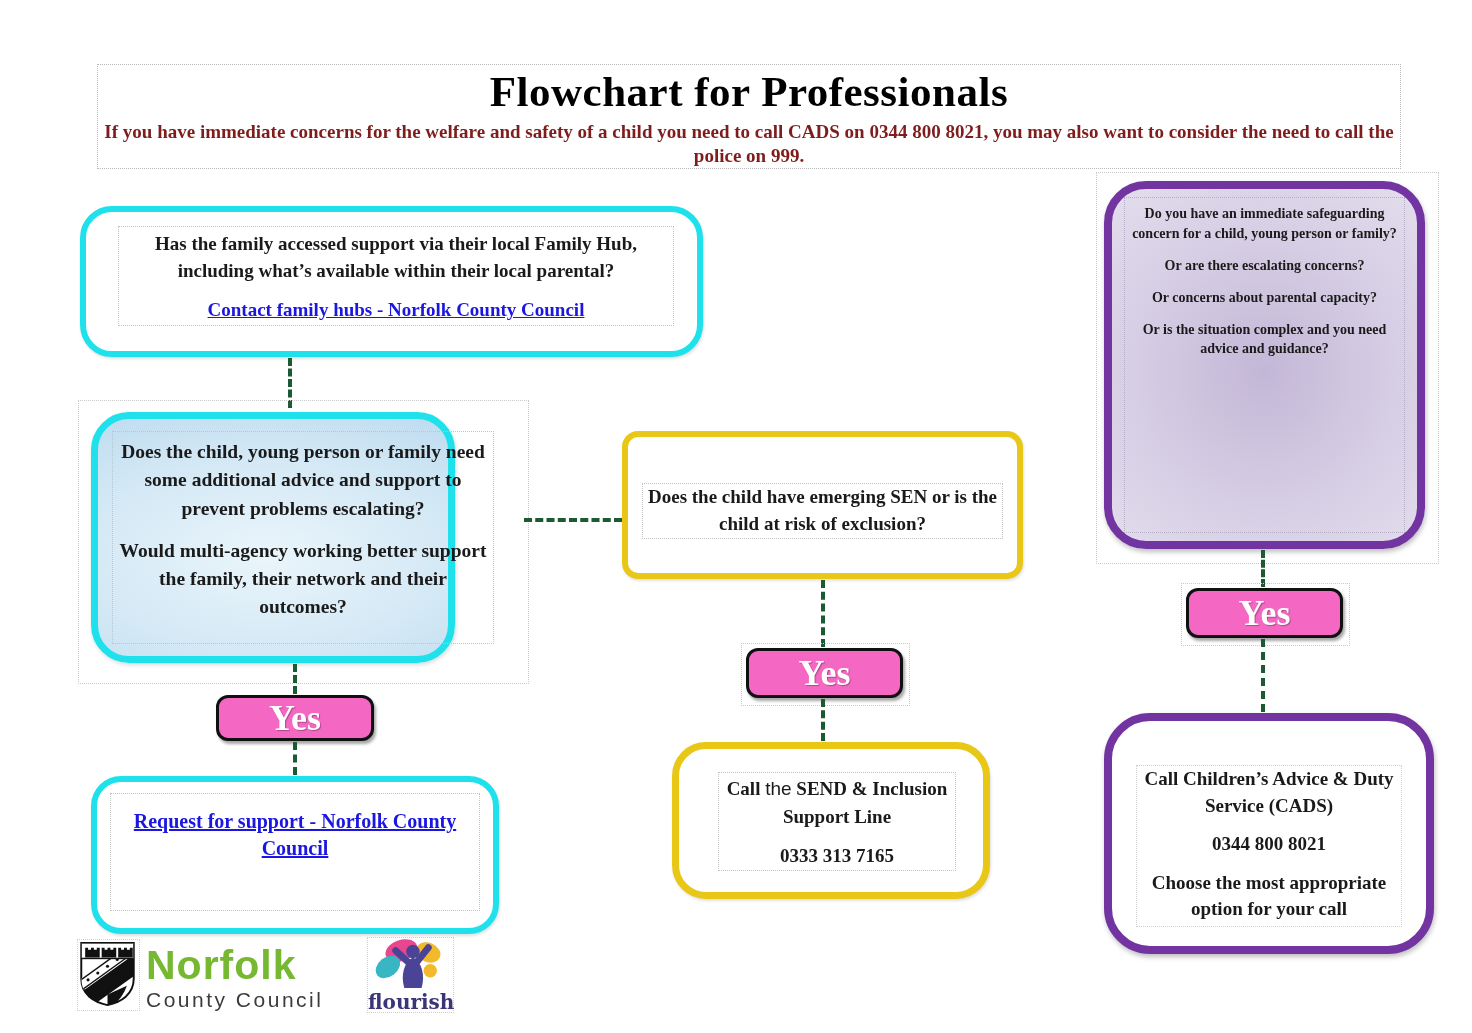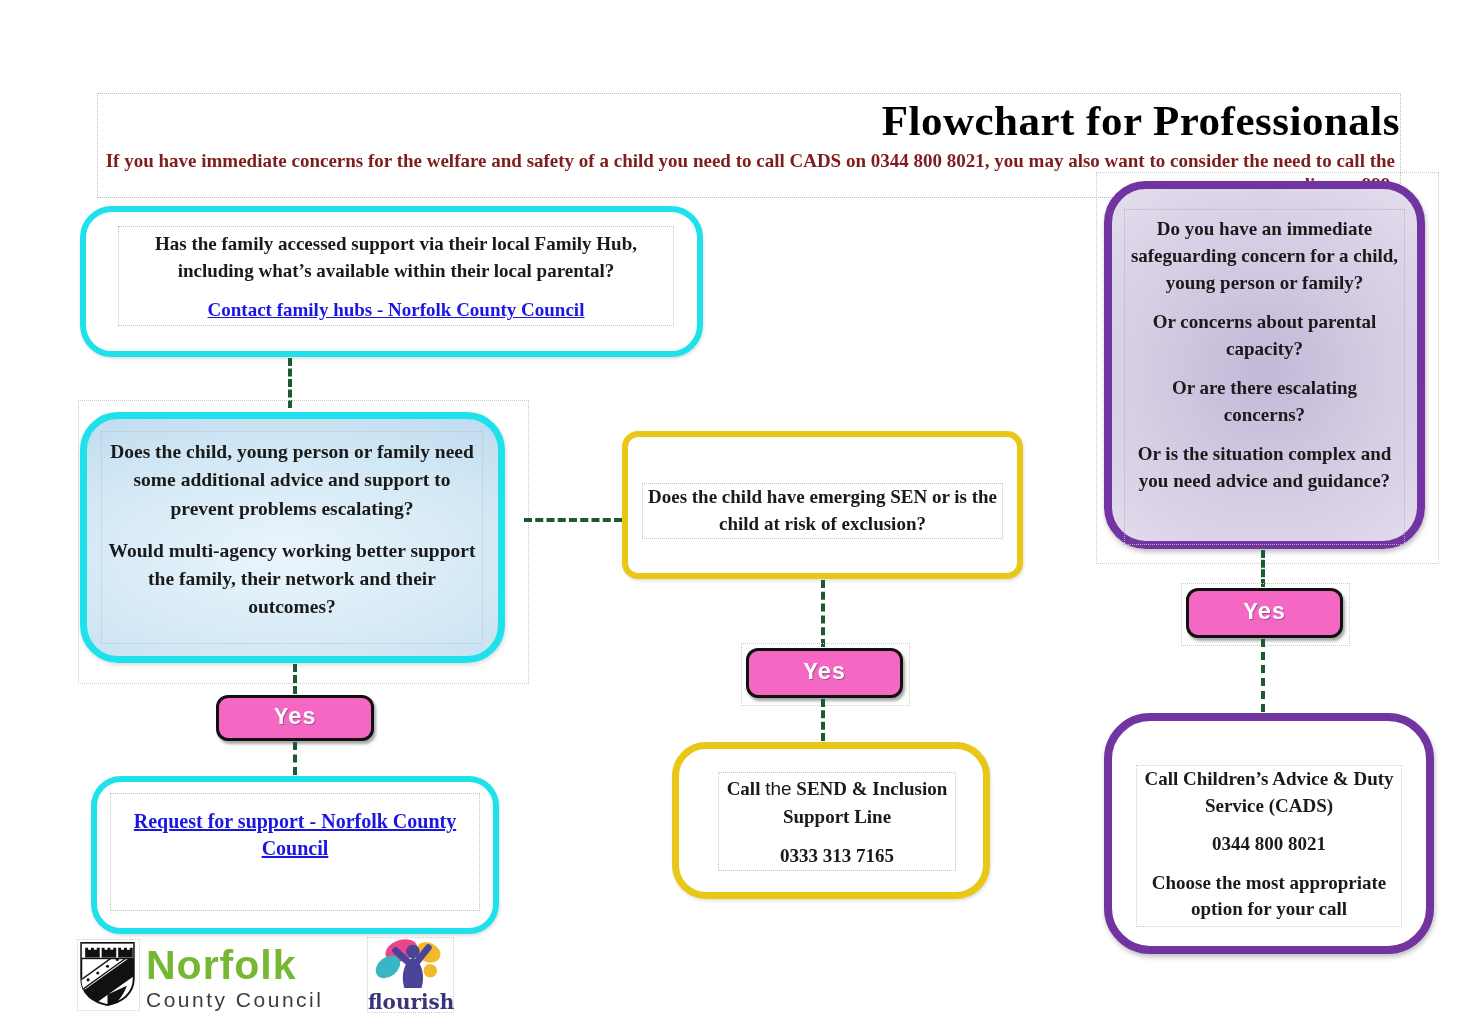--- a/index.html
+++ b/index.html
@@ -3,21 +3,21 @@
 <meta charset="utf-8">
 <style>
   html,body{margin:0;padding:0;background:#ffffff;}
   .canvas{
     position:relative;width:1472px;height:1033px;background:#ffffff;overflow:hidden;
     font-family:"Liberation Serif", serif;color:#1a1a1a;
   }
   
   .title-block{
     position:absolute;left:97px;top:64px;width:1302px;height:103px;
-    border:1px dotted #b9b9b9;text-align:right;margin-top:29px;
+    border:1px dotted #b9b9b9;text-align:center;
   }
   .page-title{
     margin-top:2px;font-size:43px;font-weight:700;letter-spacing:.5px;color:#000;
   }
   .page-subtitle{
     margin:4px auto 0 auto;width:1292px;font-size:19px;font-weight:700;line-height:1.25;color:#7f1d1d;
   }
   
   .node{position:absolute;box-sizing:border-box;background:#fff;}
   .ph{ 
@@ -30,40 +30,40 @@
   
   .box-family-hub{
     left:80px;top:206px;width:623px;height:151px;
     border:6px solid #1fe1ec;border-radius:32px;box-shadow:1px 2px 3px rgba(0,0,0,.12);
   }
   .box-family-hub .ph{left:32px;top:14px;width:556px;height:100px;font-size:19px;line-height:1.4;padding-top:4px;}
   .box-family-hub .link-row{margin-top:13px;font-size:19px;}
 
   .advice-outline{left:78px;top:400px;width:449px;height:282px;}
   .box-advice{
-    left:80px;top:412px;width:425px;height:251px;
+    left:91px;top:412px;width:364px;height:251px;
     border:7px solid #1fe1ec;border-radius:38px;box-shadow:1px 2px 4px rgba(0,0,0,.15);
     background:radial-gradient(ellipse 120% 95% at 48% 58%, #eaf5fb 0%, #d3e8f5 45%, #abd1ea 100%);
   }
   .box-advice .ph{left:14px;top:12px;width:382px;height:213px;font-size:19.5px;line-height:1.45;padding:6px 4px;border-color:#b9c6cf;}
   .box-advice .q + .q{margin-top:14px;}
 
   .box-sen{
     left:622px;top:431px;width:401px;height:148px;
     border:6px solid #e9c717;border-radius:16px;box-shadow:1px 2px 3px rgba(0,0,0,.12);
   }
   .box-sen .ph{left:14px;top:46px;width:361px;height:56px;font-size:19px;line-height:1.4;}
 
   .safeguard-outline{left:1096px;top:172px;width:341px;height:390px;}
   .box-safeguarding{
     left:1104px;top:181px;width:321px;height:368px;
     border:8px solid #7134a0;border-radius:42px;box-shadow:1px 3px 5px rgba(0,0,0,.25);
     background:radial-gradient(ellipse 95% 85% at 50% 52%, #c3b7d7 0%, #d6cee4 45%, #eae6f2 100%);
   }
-  .box-safeguarding .ph{left:12px;top:20px;width:281px;height:336px;font-size:19px;line-height:1.42;padding:6px 4px;border-color:#b6aec6;}
+  .box-safeguarding .ph{left:12px;top:8px;width:281px;height:336px;font-size:14px;line-height:1.42;padding:6px 4px;border-color:#b6aec6;}
   .box-safeguarding .q + .q{margin-top:12px;}
 
   .box-request{
     left:91px;top:776px;width:408px;height:158px;
     border:6px solid #1fe1ec;border-radius:30px;box-shadow:1px 2px 3px rgba(0,0,0,.12);
   }
   .box-request .ph{left:13px;top:11px;width:370px;height:118px;font-size:20px;line-height:1.35;padding-top:4px;}
   .box-request .link-row{margin-top:10px;font-size:20px;line-height:1.35;}
 
   .box-send{
@@ -79,22 +79,22 @@
     border:8px solid #7134a0;border-radius:46px;box-shadow:1px 3px 5px rgba(0,0,0,.25);
   }
   .box-cads .ph{left:24px;top:44px;width:266px;height:162px;font-size:19px;line-height:1.4;border-color:#cfcfcf;}
   .box-cads .q + .q{margin-top:12px;}
 
   
   .yes-outline{position:absolute;border:1px dotted #c9c9c9;}
   .yes{
     position:absolute;box-sizing:border-box;background:#f468c4;border:3px solid #101010;
     border-radius:12px;display:flex;align-items:center;justify-content:center;
-    color:#fff;font-size:23px;font-weight:700;box-shadow:2px 3px 3px rgba(0,0,0,.35);
-    font-family:Liberation Mono, monospace;text-shadow:1px 1px 1px rgba(0,0,0,.3);
+    color:#fff;font-size:36px;font-weight:700;box-shadow:2px 3px 3px rgba(0,0,0,.35);
+    font-family:Liberation Serif, serif;text-shadow:1px 1px 1px rgba(0,0,0,.3);
   }
   .yes-1{left:216px;top:695px;width:158px;height:46px;}
   .yes-2{left:746px;top:648px;width:157px;height:50px;}
   .yes-3{left:1186px;top:588px;width:157px;height:50px;}
   .yes2-outline{left:741px;top:643px;width:167px;height:61px;}
   .yes3-outline{left:1181px;top:583px;width:167px;height:61px;}
 
   
   .dash-v{position:absolute;width:0;border-left:4px dashed #1c5a32;}
   .dash-h{position:absolute;height:0;border-top:4px dashed #1c5a32;}
@@ -149,22 +149,22 @@
   <div class="node box-sen">
     <div class="ph">
       <p class="q">Does the child have emerging SEN or is the child at risk of exclusion?</p>
     </div>
   </div>
 
   <div class="outline safeguard-outline"></div>
   <div class="node box-safeguarding">
     <div class="ph">
       <p class="q">Do you have an immediate safeguarding concern for a child, young person or family?</p>
+      <p class="q">Or are there escalating concerns?</p>
       <p class="q">Or concerns about parental capacity?</p>
-      <p class="q">Or are there escalating concerns?</p>
       <p class="q">Or is the situation complex and you need advice and guidance?</p>
     </div>
   </div>
 
   <div class="dash-v c2"></div>
   <div class="yes yes-1">Yes</div>
   <div class="dash-v c3"></div>
 
   <div class="node box-request">
     <div class="ph">

